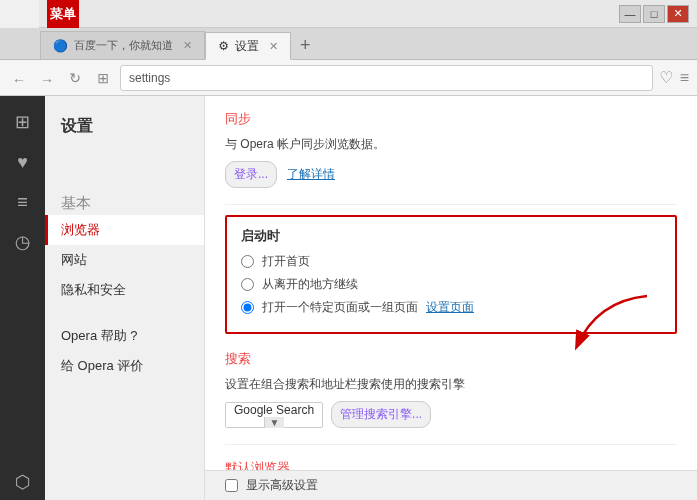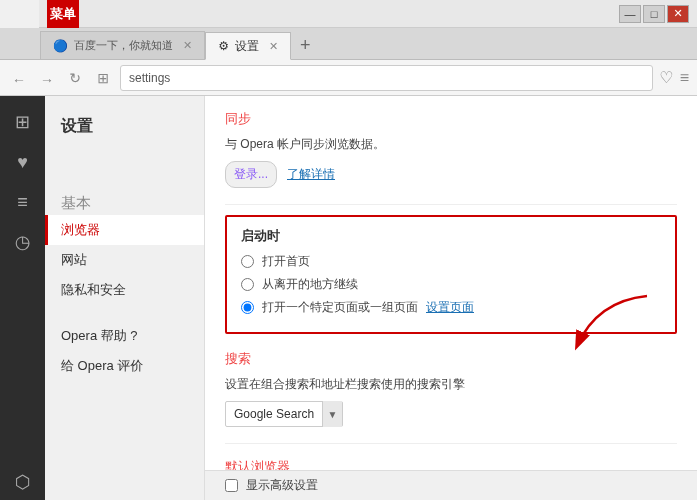--- a/index.html
+++ b/index.html
@@ -197,20 +197,21 @@
 
     
     .search-desc { font-size: 12px; color: #444; margin-bottom: 8px; }
     .search-row { display: flex; align-items: center; gap: 8px; }
     .search-dropdown {
       display: flex; align-items: center;
       border: 1px solid #ccc;
       border-radius: 2px;
       background: white;
       height: 26px;
+      flex-direction: column;
     }
     .search-value { padding: 0 8px; font-size: 12px; color: #333; }
     .search-arrow-btn {
       width: 20px; height: 26px;
       background: #e8e8e8;
       border-left: 1px solid #ccc;
       display: flex; align-items: center; justify-content: center;
       cursor: pointer; font-size: 10px; color: #666;
     }
 
@@ -345,20 +346,21 @@
       </div>
 
       <div class="section-block" style="margin-top:8px;">
         <div class="section-title">搜索</div>
         <div class="search-desc">设置在组合搜索和地址栏搜索使用的搜索引擎</div>
         <div class="search-row">
           <div class="search-dropdown">
             <span class="search-value">Google Search</span>
             <div class="search-arrow-btn">▼</div>
           </div>
+          <button class="setting-btn">管理搜索引擎...</button>
         </div>
       </div>
 
       <hr class="divider">
 
       <div class="section-block">
         <div class="section-title">默认浏览器</div>
 
       </div>
 

